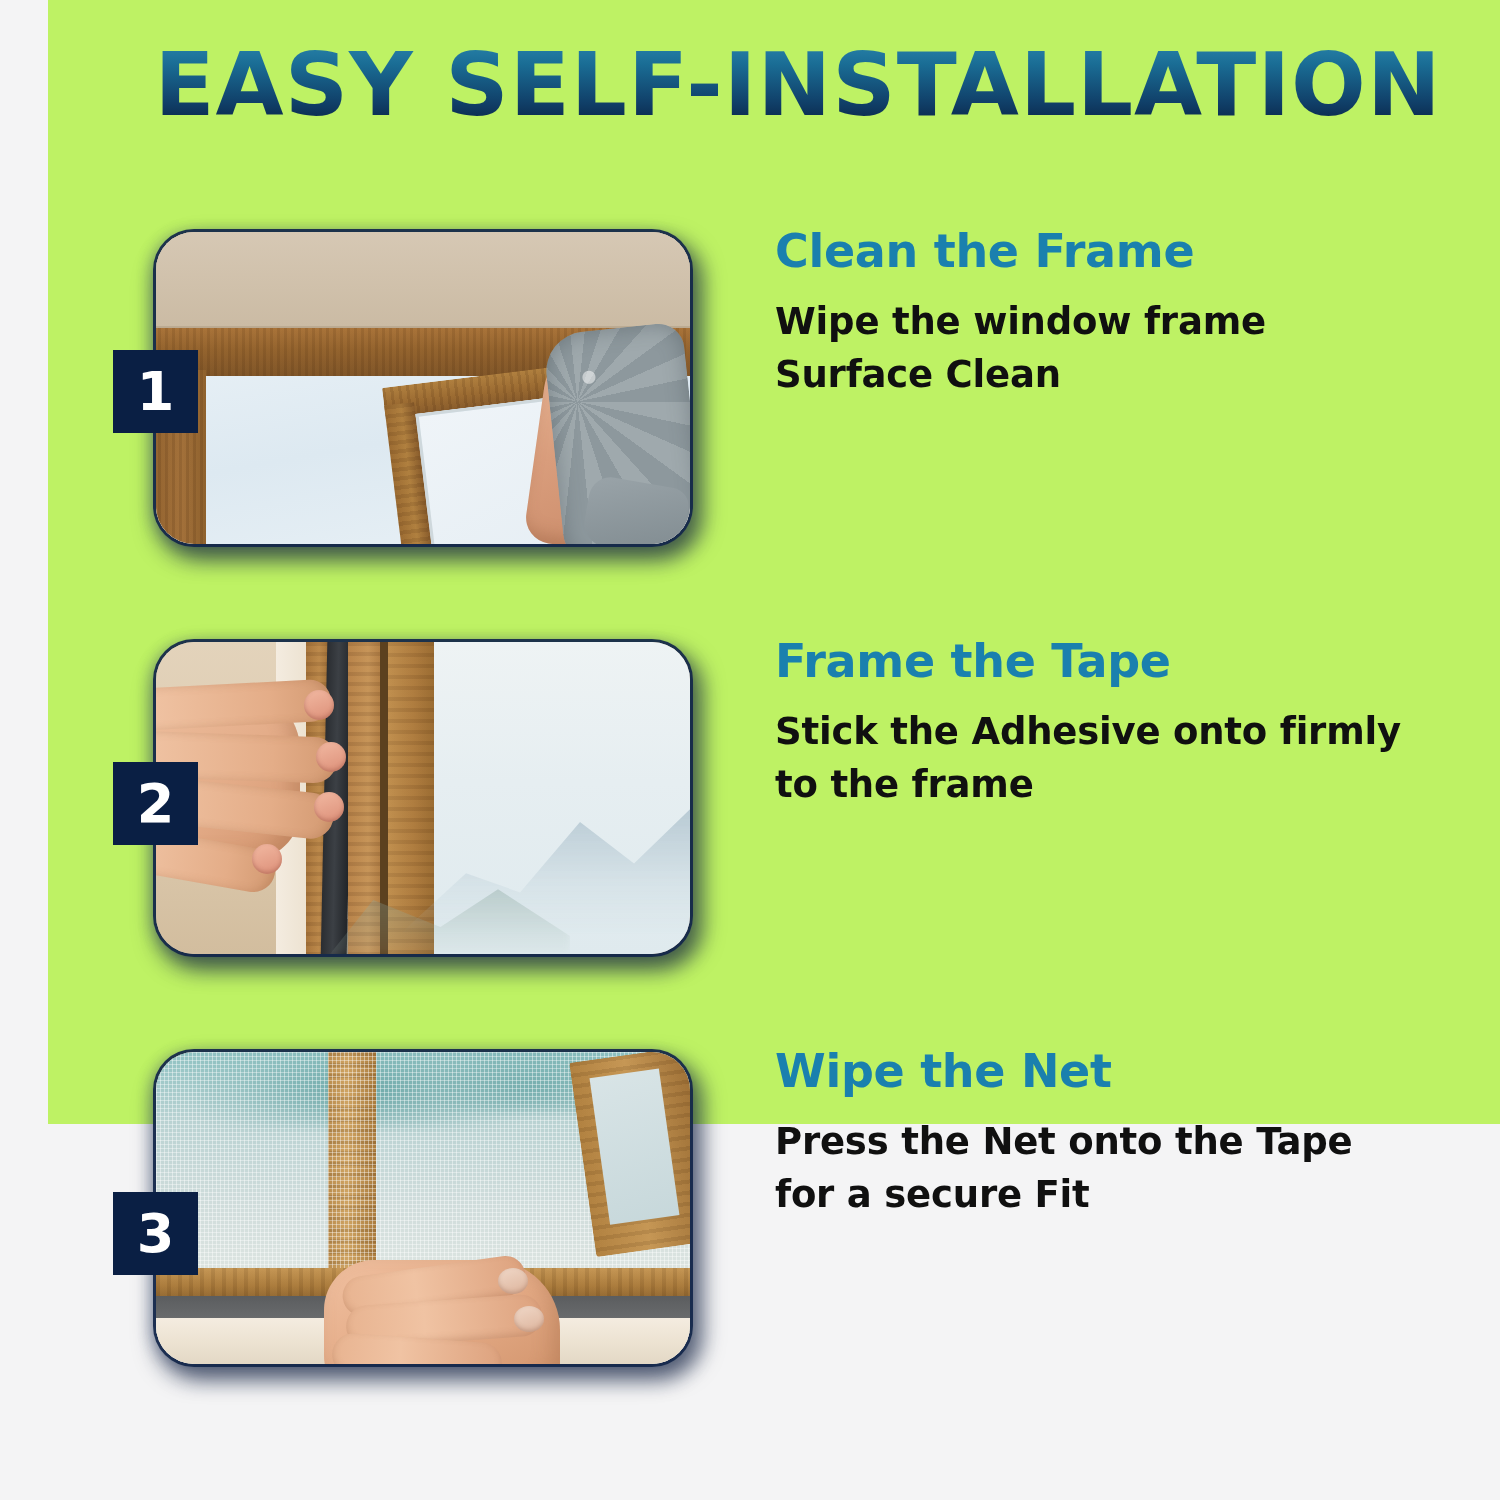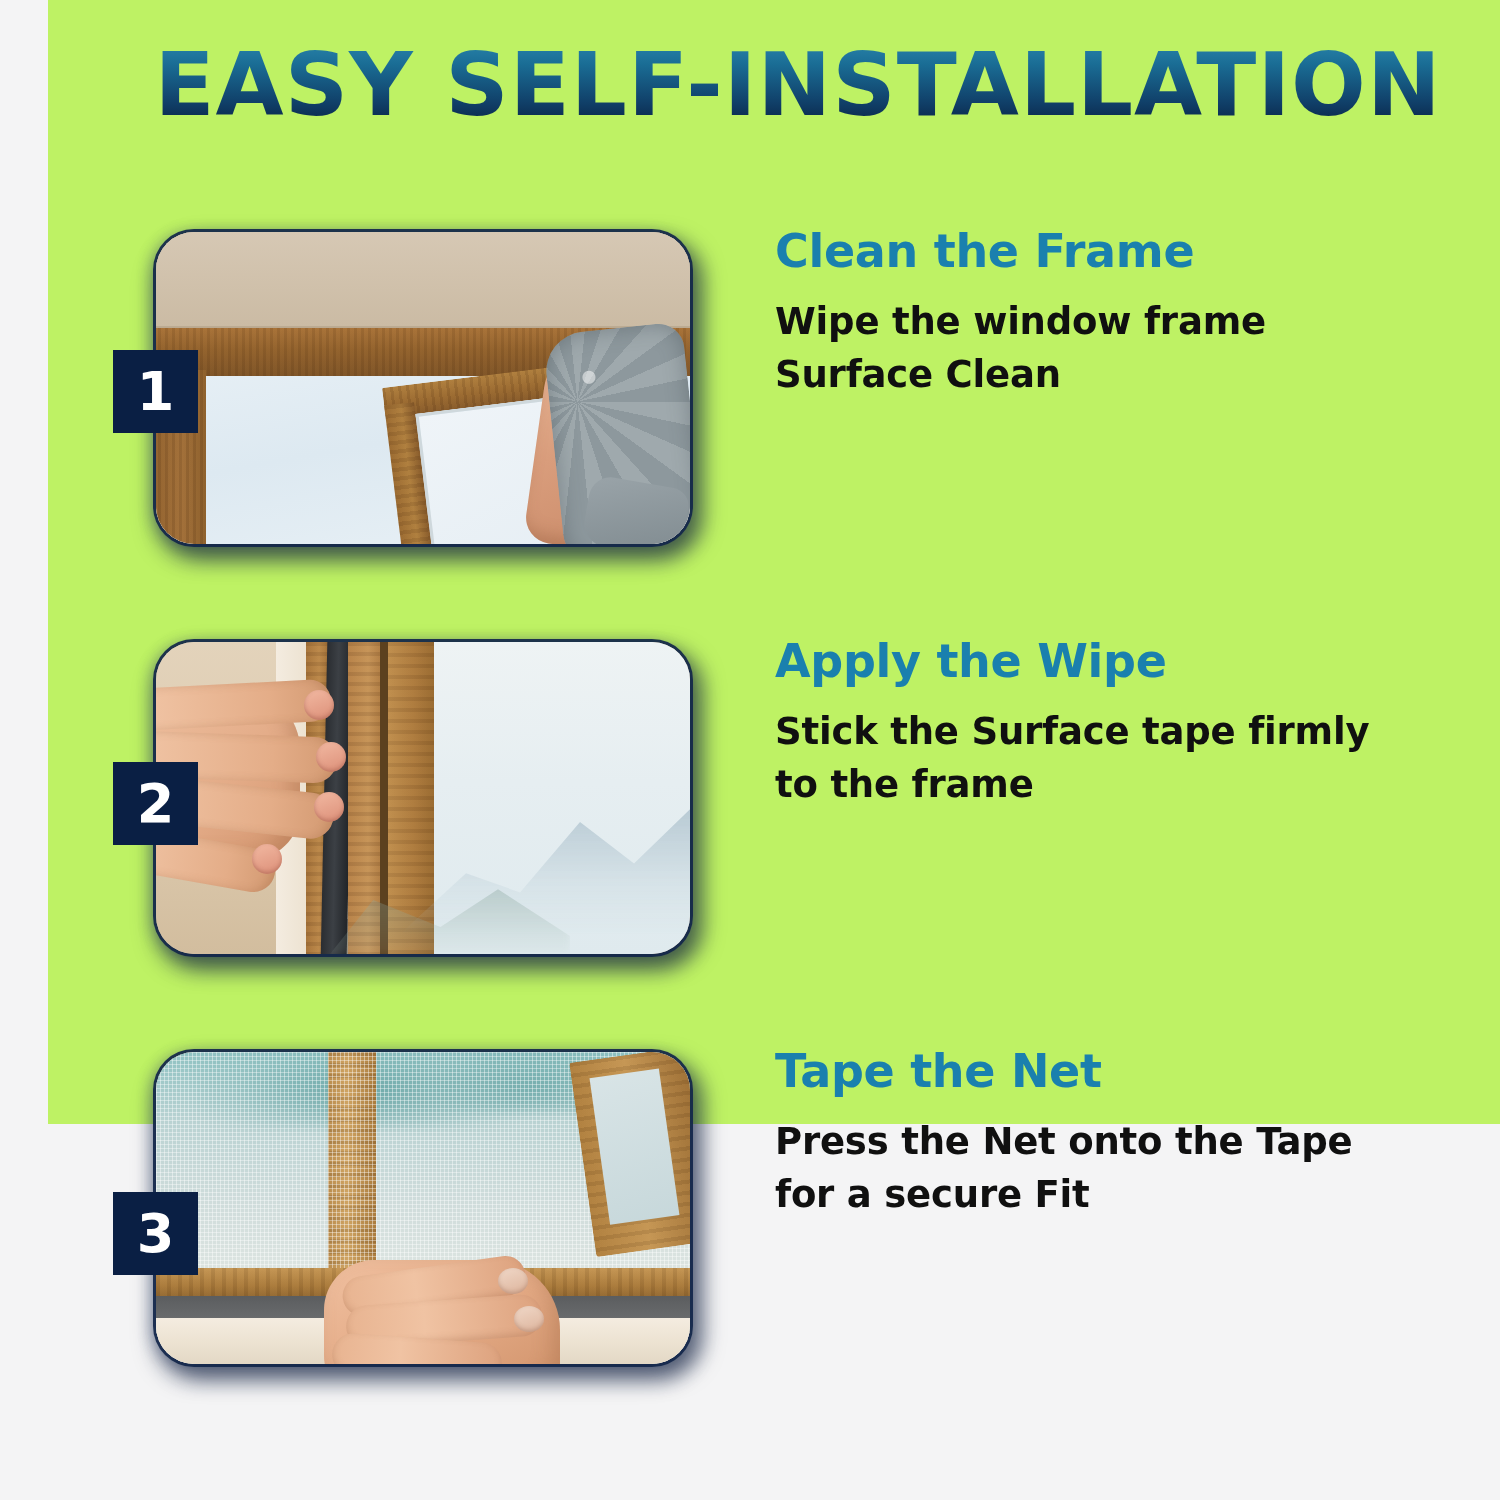--- a/index.html
+++ b/index.html
@@ -406,22 +406,22 @@
           <div class="p2-nail p2-n1"></div>
           <div class="p2-nail p2-n2"></div>
           <div class="p2-nail p2-n3"></div>
           <div class="p2-nail p2-n4"></div>
         </div>
       </div>
 
       <div class="badge badge-2">2</div>
 
       <div class="txt">
-        <div class="head">Apply the Wipe</div>
-        <div class="body">Stick the Surface tape firmly to the frame</div>
+        <div class="head">Frame the Tape</div>
+        <div class="body">Stick the Adhesive onto firmly to the frame</div>
       </div>
     </div>
 
     <div class="step step-3">
 
       <div class="card">
         <div class="photo">
           <div class="p3-sky"></div>
           <div class="p3-cloud"></div>
           <div class="p3-cloud2"></div>
@@ -439,19 +439,19 @@
           <div class="p3-hf p3-hf2"></div>
           <div class="p3-hf p3-hf3"></div>
           <div class="p3-hn p3-hn1"></div>
           <div class="p3-hn p3-hn2"></div>
         </div>
       </div>
 
       <div class="badge badge-3">3</div>
 
       <div class="txt">
-        <div class="head">Tape the Net</div>
+        <div class="head">Wipe the Net</div>
         <div class="body">Press the Net onto the Tape for a secure Fit</div>
       </div>
     </div>
 
   </div>
 </div>
 
 </body></html>

